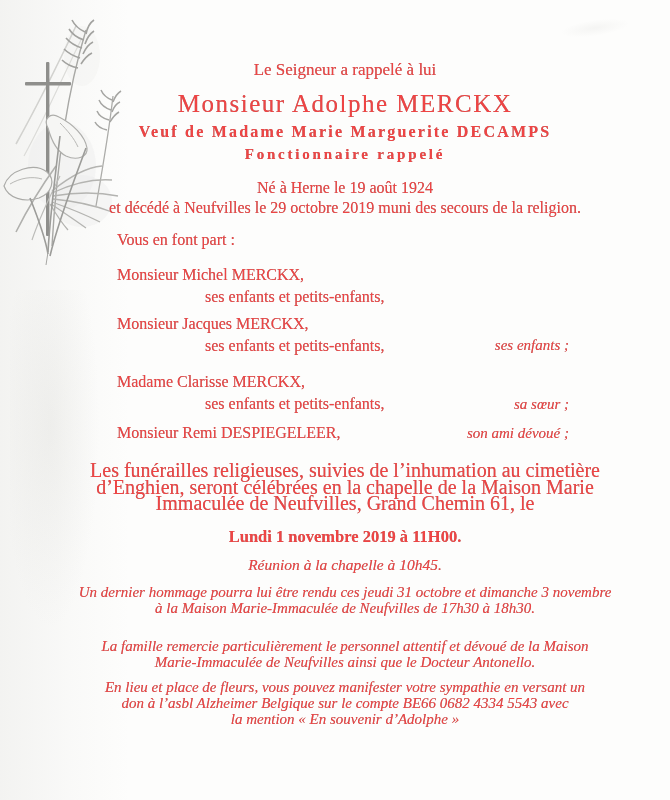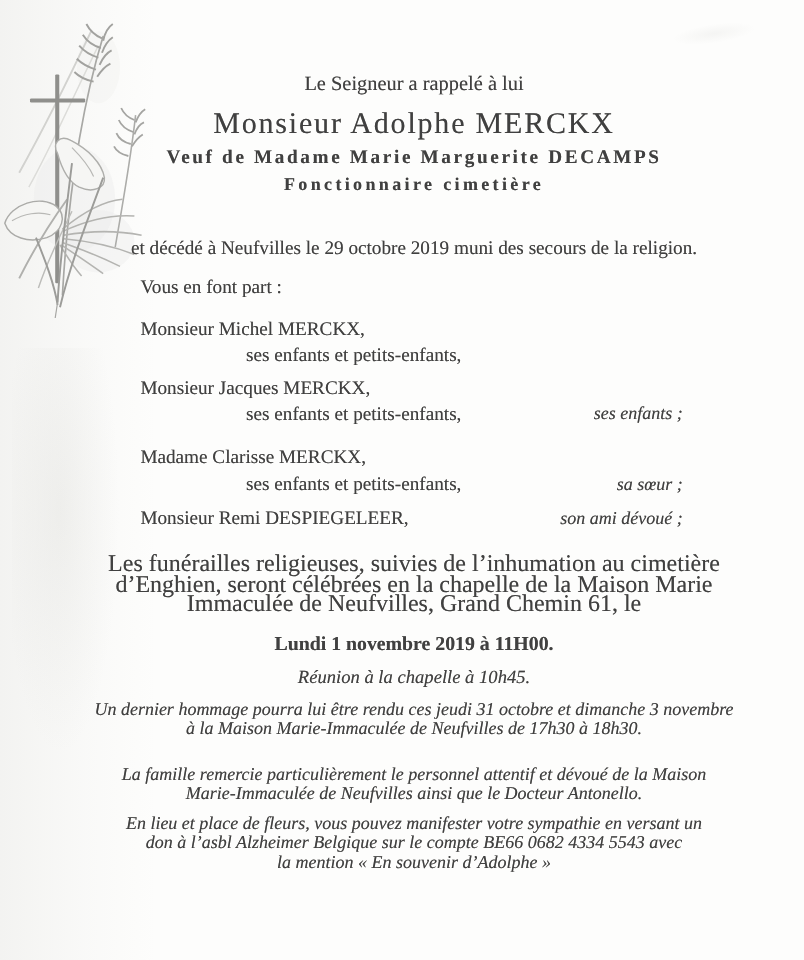--- a/index.html
+++ b/index.html
@@ -2,21 +2,21 @@
 <html><head>
 <meta charset="utf-8">
 <style>
   html,body{margin:0;padding:0;background:#ffffff;}
   .page{
     position:relative;
     width:670px;height:800px;
     overflow:hidden;
     background:#fdfdfc;
     font-family:"Liberation Serif", serif;
-    color:#404040;
+    color:#ef4444;
   }
   
   .scan-shade{
     position:absolute;left:0;top:0;width:130px;height:100%;
     background:linear-gradient(90deg, rgba(190,190,184,0.16), rgba(190,190,184,0.06) 55%, rgba(190,190,184,0) 100%);
     pointer-events:none;
   }
   .scan-blob{
     position:absolute;left:10px;top:290px;width:90px;height:340px;
     background:radial-gradient(ellipse at 45% 40%, rgba(180,180,172,0.14), rgba(180,180,172,0) 70%);
@@ -126,21 +126,22 @@
         <path d="M30,182 C38,202 45,220 48,238"></path>
         <path d="M86,132 C72,170 58,206 50,240"></path>
       </g>
       <path d="M48,236 L46,249" stroke="#a6a6a3" stroke-width="1" fill="none"></path>
     </g>
   </svg>
 
   <div class="ctr intro">Le Seigneur a rappelé à lui</div>
   <div class="ctr name">Monsieur Adolphe MERCKX</div>
   <div class="ctr widow">Veuf de Madame Marie Marguerite DECAMPS</div>
-  <div class="ctr profession">Fonctionnaire cimetière</div>
+  <div class="ctr profession">Fonctionnaire rappelé</div>
+  <div class="ctr birth">Né à Herne le 19 août 1924</div>
   <div class="ctr death">et décédé à Neufvilles le 29 octobre 2019 muni des secours de la religion.</div>
 
   <div class="ln vous">Vous en font part :</div>
 
   <div class="ln relname" style="left:117px;top:266px">Monsieur Michel MERCKX,</div>
   <div class="ln relsub" style="left:205px;top:288px">ses enfants et petits-enfants,</div>
 
   <div class="ln relname" style="left:117px;top:315px">Monsieur Jacques MERCKX,</div>
   <div class="ln relsub" style="left:205px;top:337px">ses enfants et petits-enfants,</div>
   <div class="ln relation" style="right:101px;top:337px">ses enfants ;</div>

